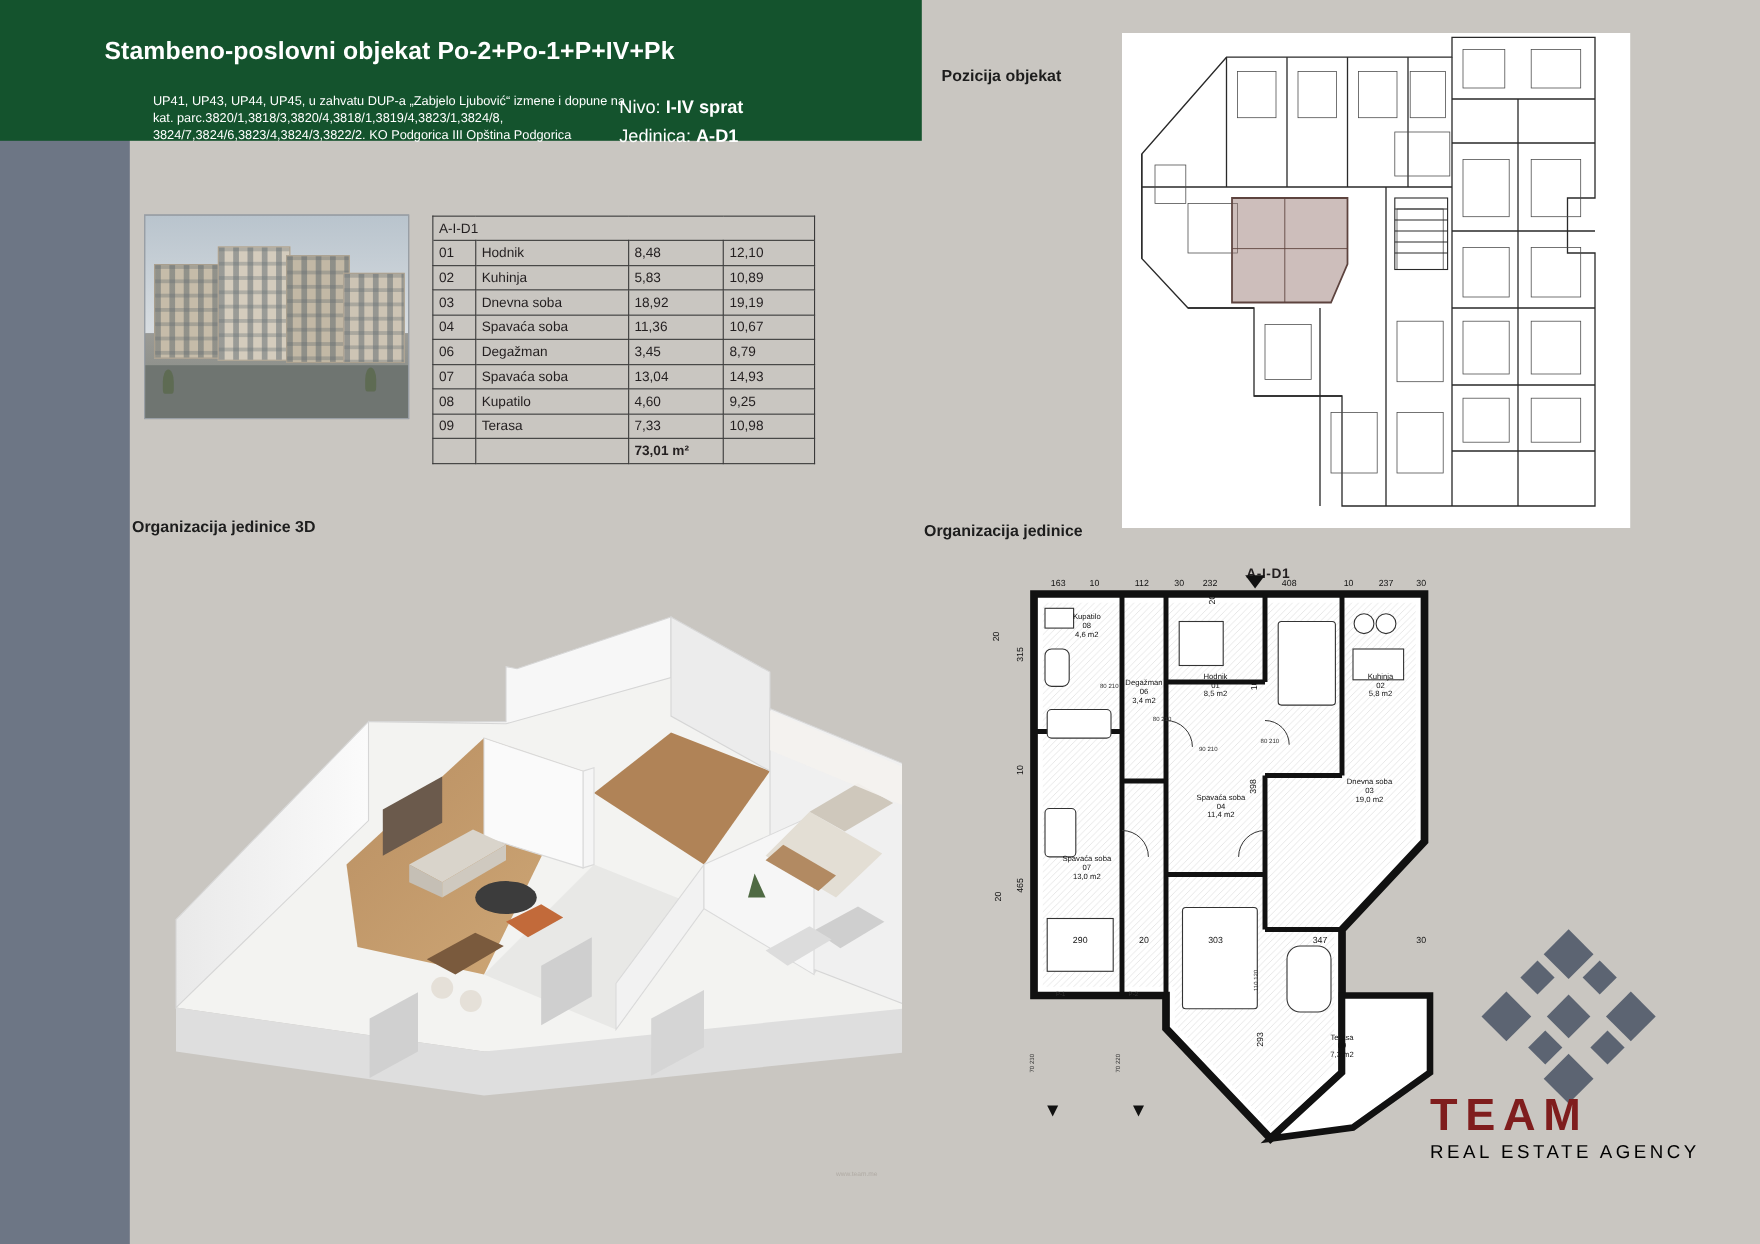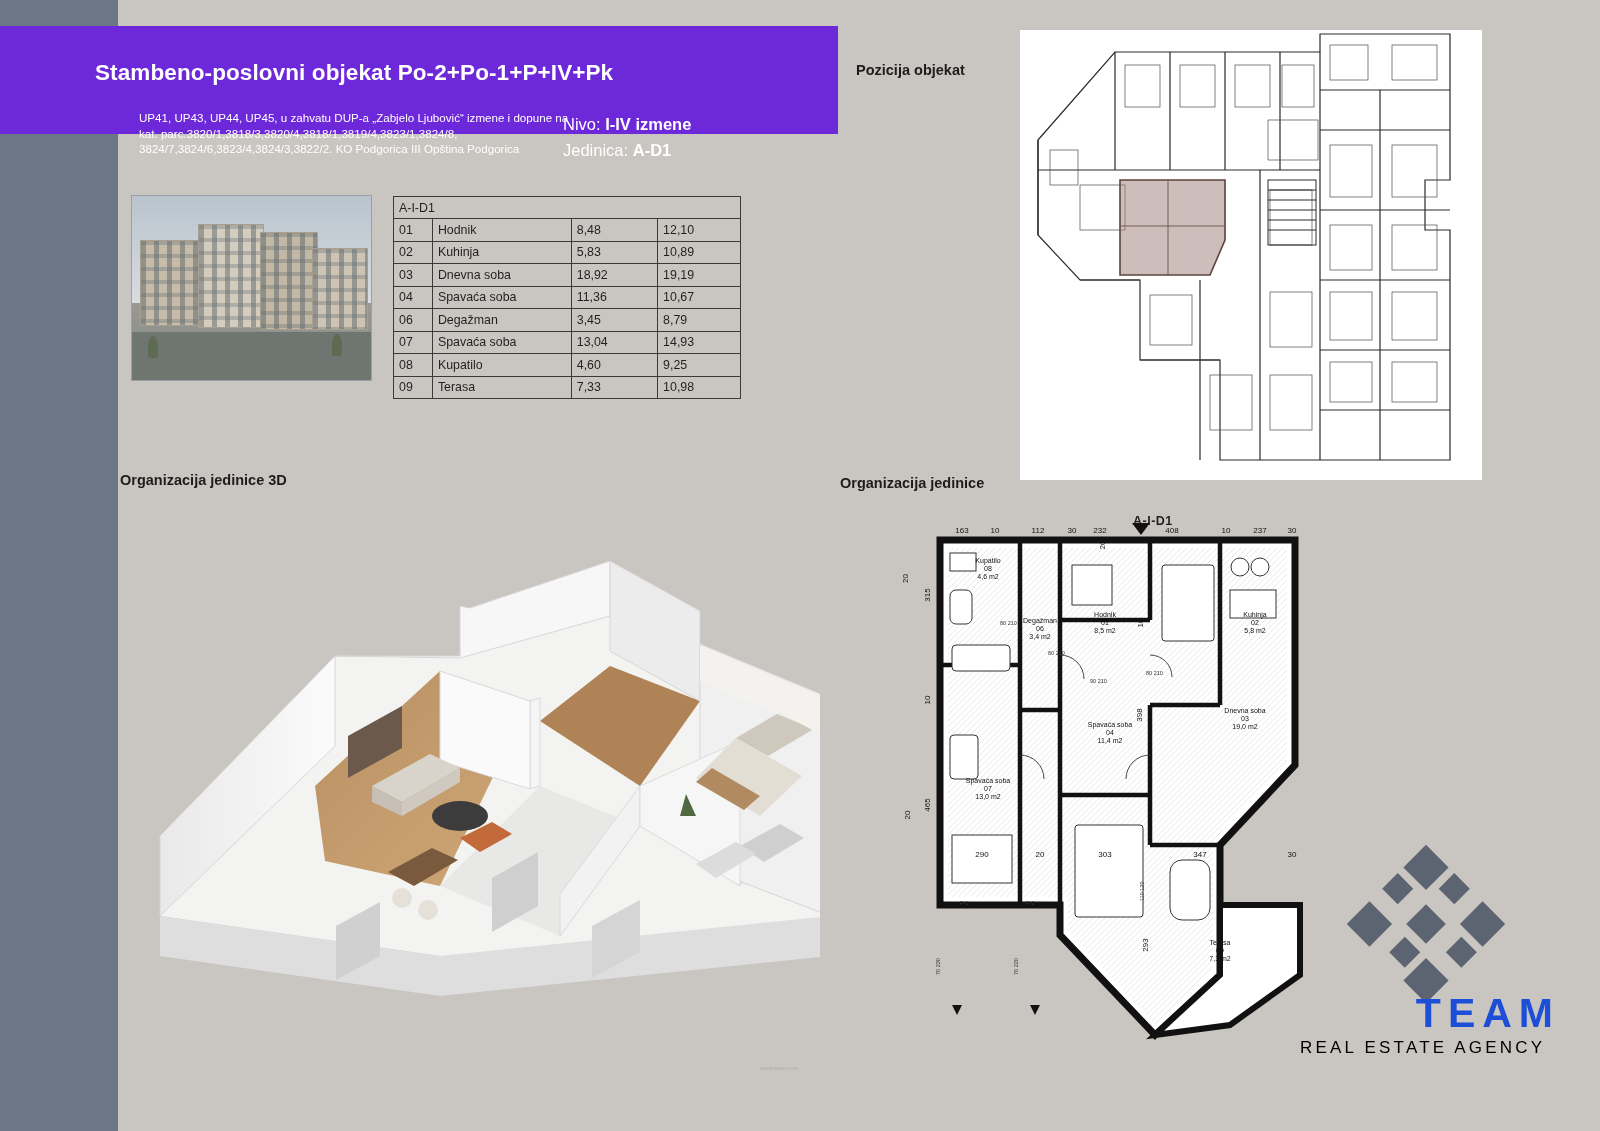--- a/index.html
+++ b/index.html
@@ -26,24 +26,24 @@
   .left-band {
     position: absolute;
     left: 0; top: 0;
     width: 118px;
     height: 1131px;
     background: #6d7685;
   }
   
   .header-bar {
     position: absolute;
-    left: 0; top: 26px;
+    left: 0; top: 0;
     width: 838px;
-    height: 108px;
-    background: #6d28d9;
+    height: 128px;
+    background: #14532d;
     color: #ffffff;
   }
   .header-title {
     position: absolute;
     left: 95px;
     top: 34px;
     font-size: 22.5px;
     font-weight: bold;
     letter-spacing: 0.1px;
     white-space: nowrap;
@@ -223,25 +223,25 @@
   .logo-mark {
     position: absolute;
     left: 62px; top: 0px;
     width: 128px; height: 128px;
     transform: rotate(45deg);
   }
   .logo-text {
     position: absolute;
     left: 0; top: 130px;
     width: 260px;
-    text-align: right;
+    text-align: left;
     font-size: 41px;
     letter-spacing: 7px;
     font-weight: bold;
-    color: #1d4ed8;
+    color: #7f1d1d;
   }
   .logo-sub {
     position: absolute;
     left: 0; top: 178px;
     width: 260px;
     text-align: left;
     font-size: 17px;
     letter-spacing: 3.2px;
     color: #000000;
   }
@@ -251,21 +251,21 @@
 
 <div class="page">
 
   <div class="left-band"></div>
 
   <div class="header-bar">
     <div class="header-title">Stambeno-poslovni objekat Po-2+Po-1+P+IV+Pk</div>
     <div class="header-sub">UP41, UP43, UP44, UP45, u zahvatu DUP-a „Zabjelo Ljubović“ izmene i dopune na  kat. parc.3820/1,3818/3,3820/4,3818/1,3819/4,3823/1,3824/8, 3824/7,3824/6,3823/4,3824/3,3822/2. KO Podgorica III Opština Podgorica</div>
     <div class="header-nivo">
       <span>Nivo:</span>
-      <b>I-IV izmene</b>
+      <b>I-IV sprat</b>
     </div>
     <div class="header-jed">
       <span>Jedinica:</span>
       <b>A-D1</b>
     </div>
   </div>
 
   <div class="render-photo">
     <div class="render-sky"></div>
     <div class="render-ground"></div>
@@ -332,20 +332,26 @@
         <td class="no">08</td>
         <td class="nm">Kupatilo</td>
         <td class="v1">4,60</td>
         <td class="v2">9,25</td>
       </tr>
       <tr>
         <td class="no">09</td>
         <td class="nm">Terasa</td>
         <td class="v1">7,33</td>
         <td class="v2">10,98</td>
+      </tr>
+      <tr class="total">
+        <td class="no"></td>
+        <td class="nm"></td>
+        <td class="v1">73,01 m²</td>
+        <td class="v2"></td>
       </tr>
     </tbody>
       </table>
   </div>
 
   <div class="lbl lbl-pozicija">Pozicija objekat</div>
   <div class="lbl lbl-org3d">Organizacija jedinice 3D</div>
   <div class="lbl lbl-org">Organizacija jedinice</div>
 
   <div class="pos-plan">

